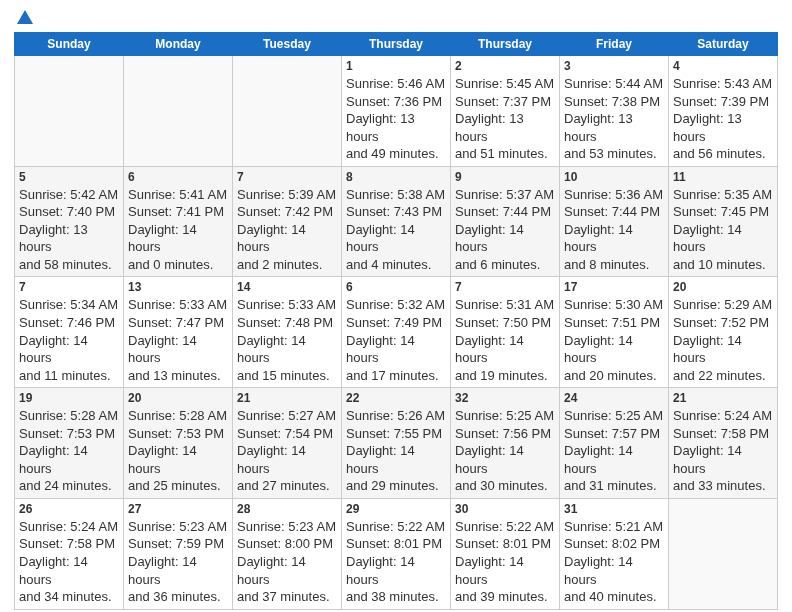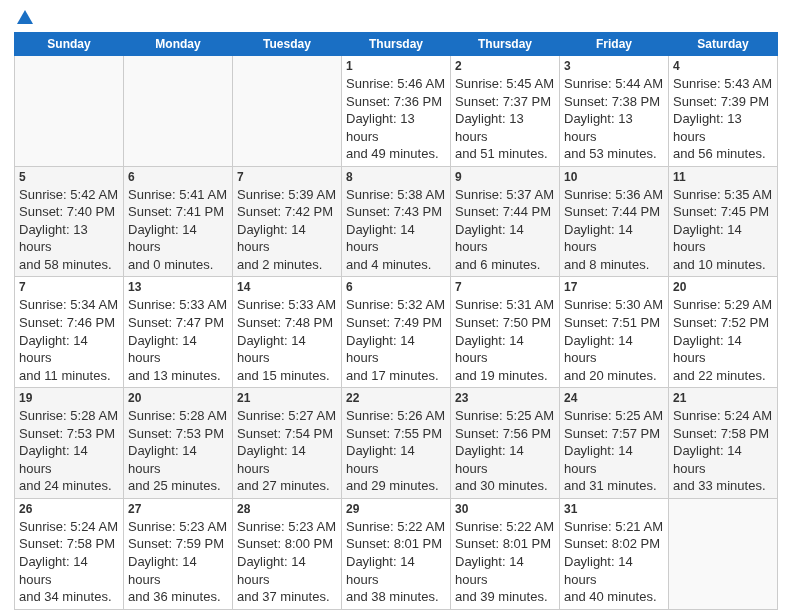--- a/index.html
+++ b/index.html
@@ -215,21 +215,21 @@
           </td>
           <td>
             <span class="day-num">21</span>
             <div class="day-info">Sunrise: 5:27 AM<br>Sunset: 7:54 PM<br>Daylight: 14 hours<br>and 27 minutes.</div>
           </td>
           <td>
             <span class="day-num">22</span>
             <div class="day-info">Sunrise: 5:26 AM<br>Sunset: 7:55 PM<br>Daylight: 14 hours<br>and 29 minutes.</div>
           </td>
           <td>
-            <span class="day-num">23</span>
+            <span class="day-num">32</span>
             <div class="day-info">Sunrise: 5:25 AM<br>Sunset: 7:56 PM<br>Daylight: 14 hours<br>and 30 minutes.</div>
           </td>
           <td>
             <span class="day-num">24</span>
             <div class="day-info">Sunrise: 5:25 AM<br>Sunset: 7:57 PM<br>Daylight: 14 hours<br>and 31 minutes.</div>
           </td>
           <td>
             <span class="day-num">21</span>
             <div class="day-info">Sunrise: 5:24 AM<br>Sunset: 7:58 PM<br>Daylight: 14 hours<br>and 33 minutes.</div>
           </td>

